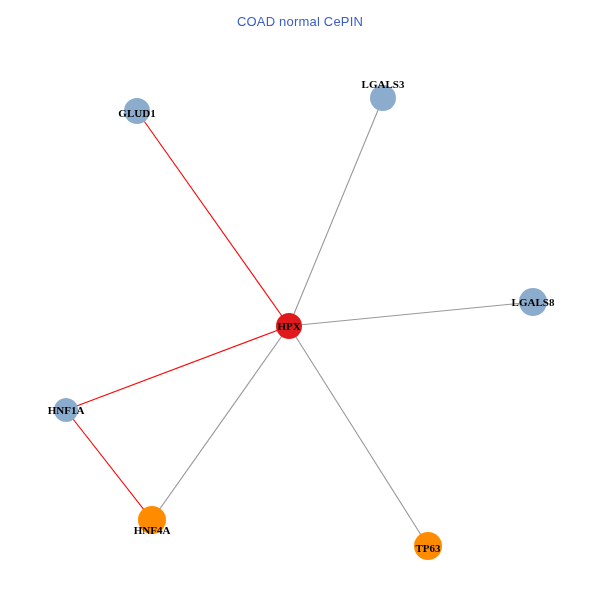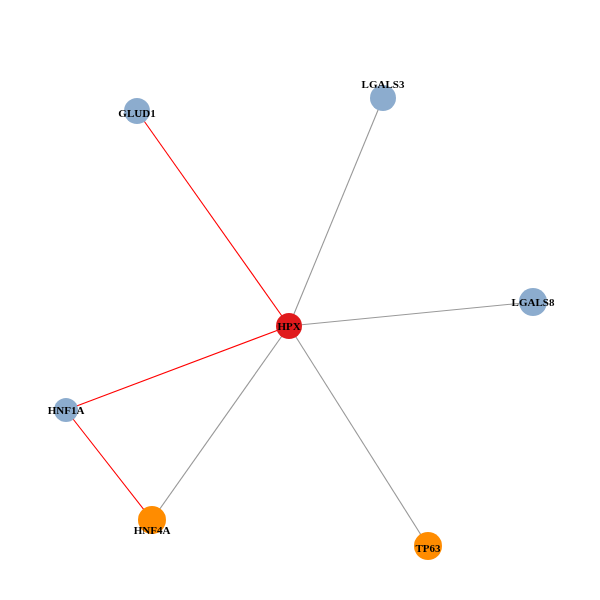--- a/index.html
+++ b/index.html
@@ -33,20 +33,21 @@
   .node-label {
     font-family: "Liberation Serif", serif;
     font-size: 11px;
     font-weight: bold;
   }
 </style>
 </head>
 <body>
 
 <div class="canvas" style="background: rgb(255, 255, 255);">
+  <div class="plot-title" style="color: rgb(58, 95, 200);">COAD normal CePIN</div>
   <svg id="net" class="net" width="600" height="600" viewBox="0 0 600 600" xmlns="http://www.w3.org/2000/svg">
       <line x1="289" y1="326" x2="137" y2="111" stroke="#FF0000" stroke-width="1.1"></line>
       <line x1="289" y1="326" x2="383" y2="98" stroke="#999999" stroke-width="1.1"></line>
       <line x1="289" y1="326" x2="533" y2="302" stroke="#999999" stroke-width="1.1"></line>
       <line x1="289" y1="326" x2="66" y2="410" stroke="#FF0000" stroke-width="1.1"></line>
       <line x1="289" y1="326" x2="152" y2="520" stroke="#999999" stroke-width="1.1"></line>
       <line x1="289" y1="326" x2="428" y2="546" stroke="#999999" stroke-width="1.1"></line>
       <line x1="66" y1="410" x2="152" y2="520" stroke="#FF0000" stroke-width="1.1"></line>
       <circle cx="289" cy="326" r="13" fill="#E01A1C"></circle>
       <circle cx="137" cy="111" r="13" fill="#8CACCE"></circle>

